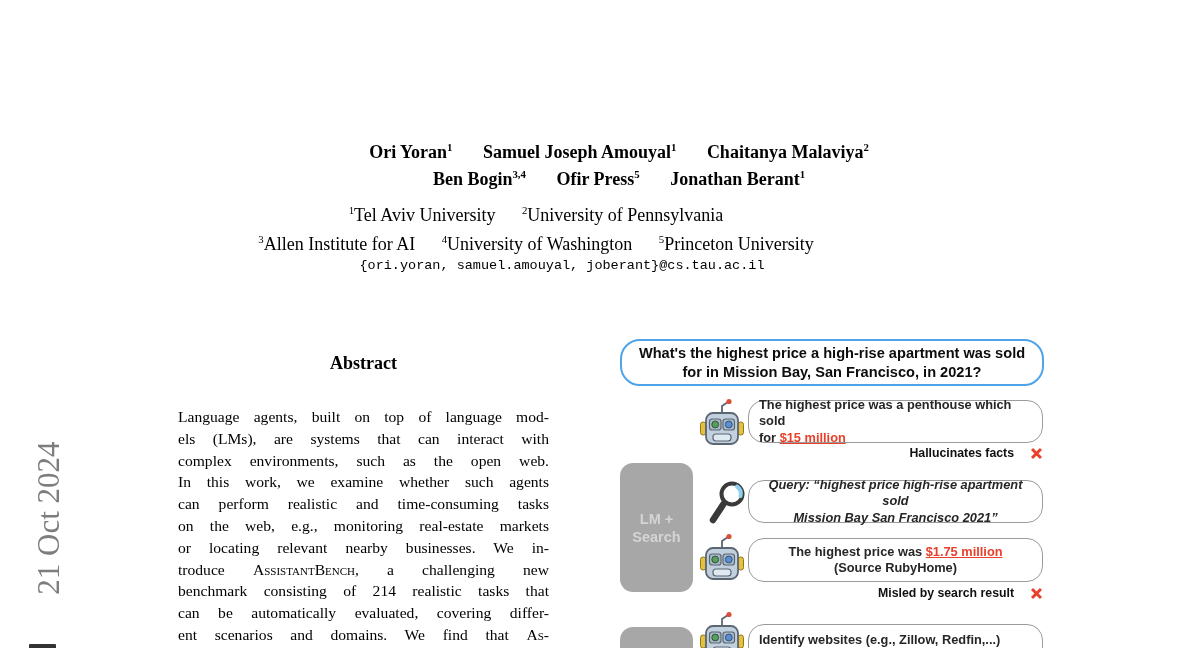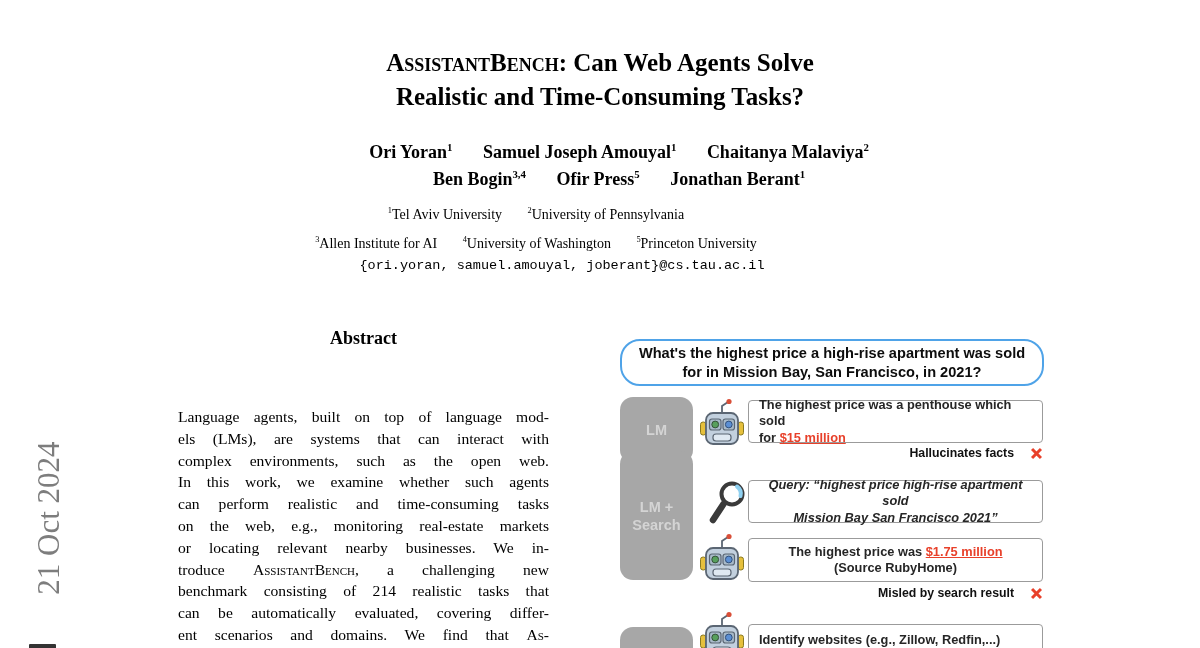--- a/index.html
+++ b/index.html
@@ -15,51 +15,51 @@
 
   
   .title{position:absolute;left:0;top:46px;width:1200px;text-align:center;
          font-weight:bold;font-size:25px;line-height:34px;}
   .sc{font-variant:small-caps;}
   .authors{position:absolute;left:0;top:139px;width:1200px;text-align:center;
            font-weight:bold;font-size:18px;line-height:27px;padding-left:19px;}
   .author{margin:0 13px;white-space:nowrap;}
   sup{font-size:60%;line-height:0;}
   .affils{position:absolute;left:0;top:201px;width:1072px;text-align:center;
-          font-size:14px;line-height:28.5px;}
+          font-size:18px;line-height:28.5px;}
   .affil{margin:0 11px;white-space:nowrap;}
   .email{position:absolute;left:0;top:258px;width:1124px;text-align:center;
          font-family:"Liberation Mono",monospace;font-size:13.5px;}
 
   
-  .abstract-heading{position:absolute;left:178px;top:328px;width:371px;text-align:center;
+  .abstract-heading{position:absolute;left:178px;top:353px;width:371px;text-align:center;
                     font-weight:bold;font-size:18px;}
   .abstract-body{position:absolute;left:178px;top:382px;width:371px;
                  font-size:15.6px;line-height:21.8px;margin-top:24px;}
   .abs-line{text-align:justify;text-align-last:justify;white-space:normal;}
 
   
   .fig{position:absolute;left:0;top:0;width:1200px;height:648px;
        font-family:"Liberation Sans",sans-serif;}
   .qbox{position:absolute;left:620px;top:339px;width:424px;height:47px;box-sizing:border-box;
         border:2.5px solid #4fa3e8;border-radius:20px;background:#fff;
         display:flex;flex-direction:column;align-items:center;justify-content:center;
         font-size:14.6px;font-weight:600;color:#0d0d0d;line-height:18.5px;}
   .glabel{position:absolute;background:#a7a7a7;border-radius:13px;color:#d4d4d4;
           font-weight:600;font-size:14.5px;line-height:18px;
           display:flex;flex-direction:column;align-items:center;justify-content:center;}
   .glabel.r1{left:620px;top:397px;width:73px;height:66px;}
-  .glabel.r2{left:620px;top:451px;width:73px;height:129px;}
+  .glabel.r2{left:620px;top:463px;width:73px;height:129px;}
   .glabel.r3{left:620px;top:627px;width:73px;height:55px;}
   .icon{position:absolute;}
   .robot1{left:697px;top:398px;}
   .robot2{left:697px;top:533px;}
   .robot3{left:697px;top:611px;}
   .magnifier{left:706px;top:479px;}
-  .bubble{position:absolute;background:#fff;border:1.5px solid #9b9b9b;border-radius:4px;
+  .bubble{position:absolute;background:#fff;border:1.5px solid #9b9b9b;border-radius:16px;
           box-sizing:border-box;font-size:12.8px;font-weight:600;color:#262626;
           line-height:16.5px;display:flex;flex-direction:column;justify-content:center;
           padding:3px 10px;}
   .bubble.b1{left:748px;top:400px;width:295px;height:43px;align-items:flex-start;}
   .bubble.q2{left:748px;top:480px;width:295px;height:43px;align-items:center;
              text-align:center;font-style:italic;}
   .bubble.b2{left:748px;top:538px;width:295px;height:44px;align-items:center;text-align:left;}
   .bubble.b3{left:748px;top:624px;width:295px;height:42px;align-items:flex-start;
              justify-content:flex-start;padding-top:7px;}
   .highlight{color:#e8402a;font-weight:700;text-decoration:underline;}
@@ -69,24 +69,20 @@
   .verdict.v2{top:586px;}
 </style>
 </head>
 <body>
 
 <div class="page">
 
   <div class="watermark">21 Oct 2024</div>
   <div class="watermark-frag"></div>
 
-  <div class="title">
-    <div><span class="sc">AssistantBench</span><span>: Can Web Agents Solve</span></div>
-    <div>Realistic and Time-Consuming Tasks?</div>
-  </div>
 
   <div class="authors">
     <div>
       <span class="author"><span>Ori Yoran</span><sup>1</sup></span>
       <span class="author"><span>Samuel Joseph Amouyal</span><sup>1</sup></span>
       <span class="author"><span>Chaitanya Malaviya</span><sup>2</sup></span>
     </div>
     <div>
       <span class="author"><span>Ben Bogin</span><sup>3,4</sup></span>
       <span class="author"><span>Ofir Press</span><sup>5</sup></span>
@@ -123,23 +119,20 @@
     <div class="abs-line"><span>ent scenarios and domains. We find that </span><span class="sc">As-</span><span></span></div>
   </div>
 
   <div class="fig">
 
     <div class="qbox">
       <div>What's the highest price a high-rise apartment was sold</div>
       <div>for in Mission Bay, San Francisco, in 2021?</div>
     </div>
 
-    <div class="glabel r1">
-      <div>LM</div>
-    </div>
     <svg class="icon robot1" width="50" height="50" viewBox="0 0 50 50">
       <path d="M25 14 V8 L31 4" fill="none" stroke="#5b6673" stroke-width="1.8"></path>
       <circle cx="32" cy="3.5" r="2.6" fill="#d94f38"></circle>
       <rect x="3.5" y="24" width="5.5" height="13" rx="2.5" fill="#e6c03c" stroke="#8a7a20" stroke-width="1"></rect>
       <rect x="41" y="24" width="5.5" height="13" rx="2.5" fill="#e6c03c" stroke="#8a7a20" stroke-width="1"></rect>
       <rect x="9" y="15" width="32" height="31" rx="7" fill="#c2d0de" stroke="#5b6673" stroke-width="1.8"></rect>
       <rect x="12.5" y="21" width="11.5" height="11" rx="2.5" fill="#a8bac9" stroke="#5b6673" stroke-width="1.2"></rect>
       <rect x="26" y="21" width="11.5" height="11" rx="2.5" fill="#a8bac9" stroke="#5b6673" stroke-width="1.2"></rect>
       <circle cx="18.2" cy="26.5" r="3.4" fill="#57a05c" stroke="#35503a" stroke-width="1"></circle>
       <circle cx="31.8" cy="26.5" r="3.4" fill="#5b8fd4" stroke="#32507a" stroke-width="1"></circle>

